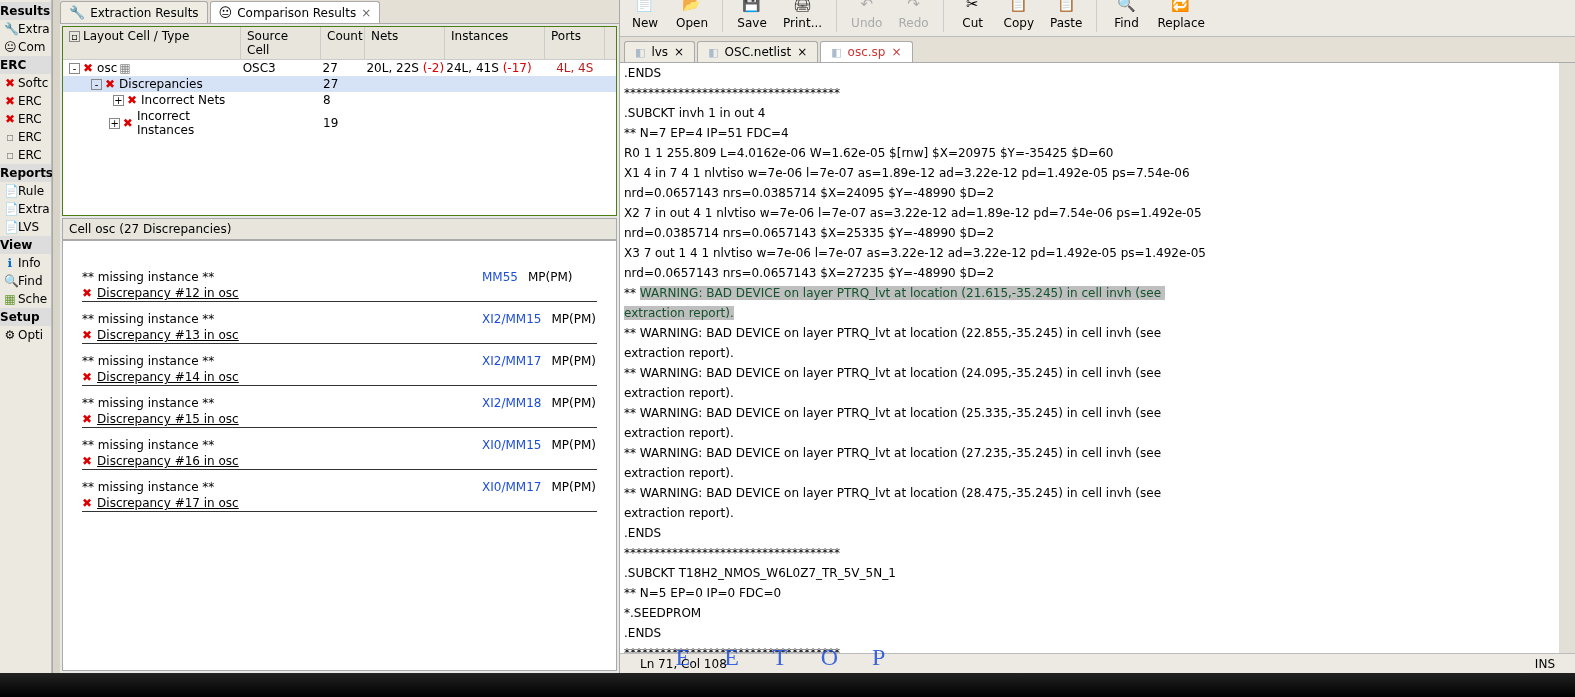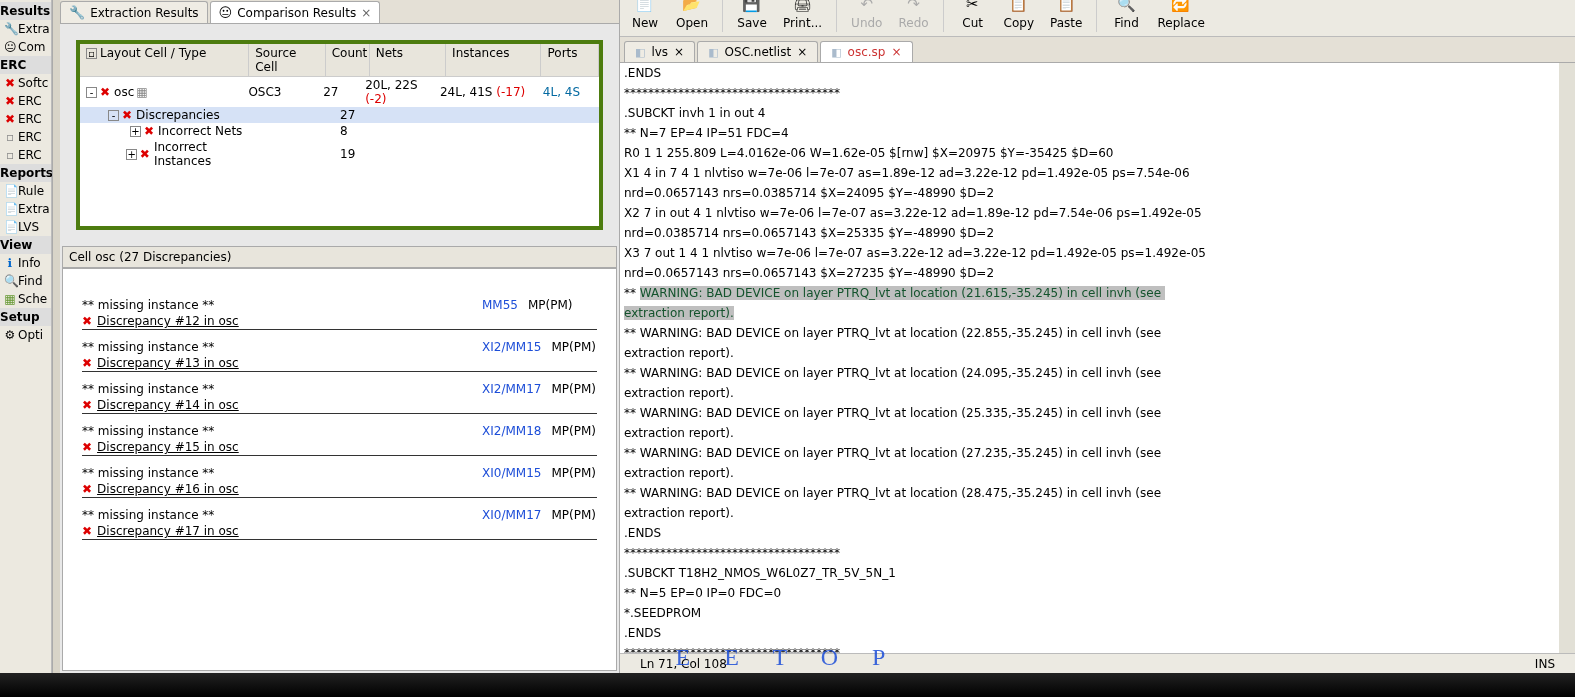--- a/index.html
+++ b/index.html
@@ -12,32 +12,32 @@
 .ic-red{color:#d00;font-weight:bold}
 .ic-blu{color:#06c}
 .ic-grn{color:#693}
 .ic-gry{color:#888}
 .center-col{width:560px;display:flex;flex-direction:column;border-right:1px solid #aaa}
 .tabbar{display:flex;background:#e4e0d6;border-bottom:1px solid #aaa;height:24px;align-items:flex-end}
 .tab{padding:3px 8px;border:1px solid #aaa;border-bottom:none;background:#efece4;margin-right:2px;display:flex;align-items:center;gap:5px;border-radius:3px 3px 0 0;cursor:pointer}
 .tab.active{background:#fff}
 .tab .close{color:#666;cursor:pointer}
 .face{font-size:13px}
-.tree-panel{background:#fff;border:4px solid #4d7c0f;margin:16px;height:190px;overflow:auto}
+.tree-panel{background:#fff;border:1px solid #4d7c0f;margin:2px;height:190px;overflow:auto}
 .tree-hdr{display:flex;background:#e8e5dc;border-bottom:1px solid #ccc;font-size:11px}
 .tree-hdr div{padding:2px 6px;border-right:1px solid #ccc}
 .th-lay{width:178px}.th-src{width:80px}.th-cnt{width:44px}.th-net{width:80px}.th-ins{width:100px}.th-por{width:60px}
 .tree-body{font-size:12px}
 .tr-row{display:flex;align-items:center;padding:1px 0}
 .tr-row.sel{background:#d6e2f6}
 .tr-cell-lay{width:180px;display:flex;align-items:center}
 .tr-ind{display:inline-block}
 .plm{display:inline-block;width:11px;height:11px;border:1px solid #888;text-align:center;line-height:9px;font-size:10px;margin-right:3px;cursor:pointer}
 .xic{color:#d00;font-weight:bold;margin-right:4px}
-.tr-src{width:80px}.tr-cnt{width:44px;text-align:left;padding-right:12px}.tr-net{width:80px}.tr-ins{width:110px}.tr-por{width:60px;color:#0369a1}
+.tr-src{width:80px}.tr-cnt{width:44px;text-align:left;padding-right:12px}.tr-net{width:80px}.tr-ins{width:110px}.tr-por{width:60px;color:#b91c1c}
 .neg{color:#d00}
 .disc-hdr{background:#e8e5dc;border:1px solid #aaa;margin:0 2px;padding:3px 6px}
 .disc-panel{flex:1;background:#fff;border:1px solid #aaa;margin:0 2px 2px 2px;overflow:auto;padding:19px;font-family:monospace;font-size:12px}
 .missing-ln{display:flex;margin:10px 0 2px 0}
 .missing-lbl{flex:0 0 400px}
 .missing-link{color:#1d4ed8;cursor:pointer;margin-right:10px}
 .missing-tag{color:#000}
 .disc-ln{display:flex;align-items:center;margin-bottom:2px;border-bottom:1px solid #333;padding-bottom:1px}
 .disc-x{color:#d00;font-weight:bold;margin-right:5px}
 .disc-link{color:#000;text-decoration:underline;cursor:pointer}

